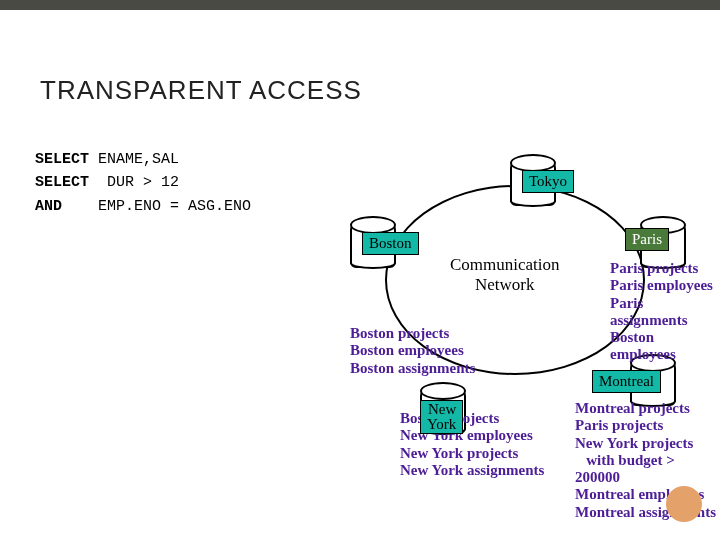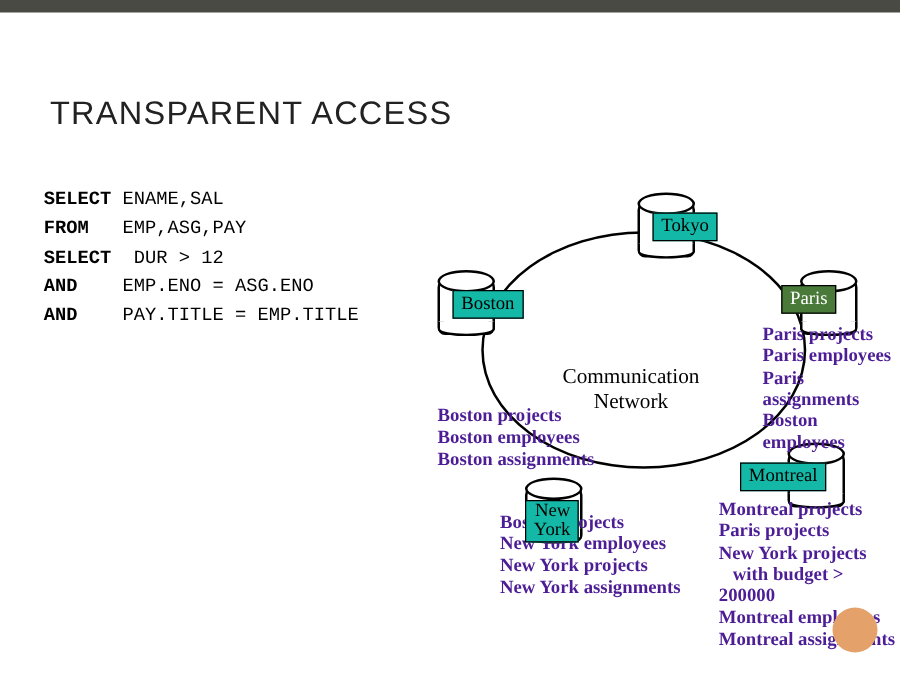--- a/index.html
+++ b/index.html
@@ -58,21 +58,20 @@
     top: 25px;
     background: transparent;
   }
   .net-label {
     position: absolute;
     left: 120px;
     top: 95px;
     font-size: 17px;
     text-align: center;
     line-height: 1.2;
-    margin-top: 36px;
   }
   .cyl {
     position: absolute;
     width: 46px;
     height: 46px;
     border: 2px solid #000;
     border-radius: 8px 8px 6px 6px;
     background: #fff;
   }
   .cyl::before {
@@ -140,24 +139,22 @@
 </style>
 </head>
 <body>
 
 <div class="topbar"></div>
 
 <div class="title">TRANSPARENT ACCESS</div>
 
 <div class="sql">
   <div class="row"><span class="kw">SELECT</span><span class="val"> ENAME,SAL</span></div>
-  <div class="row"><span class="kw">FROM</span><span class="val">   EMP,ASG,PAY</span></div>
   <div class="row"><span class="kw">SELECT</span><span class="val">  DUR &gt; 12</span></div>
   <div class="row"><span class="kw">AND</span><span class="val">    EMP.ENO = ASG.ENO</span></div>
-  <div class="row"><span class="kw">AND</span><span class="val">    PAY.TITLE = EMP.TITLE</span></div>
 </div>
 
 <div class="diagram">
   <div class="net-frame"></div>
   <div class="net-label">
     <div>Communication</div>
     <div>Network</div>
   </div>
 
   <div class="cyl tokyo-cyl"></div>

